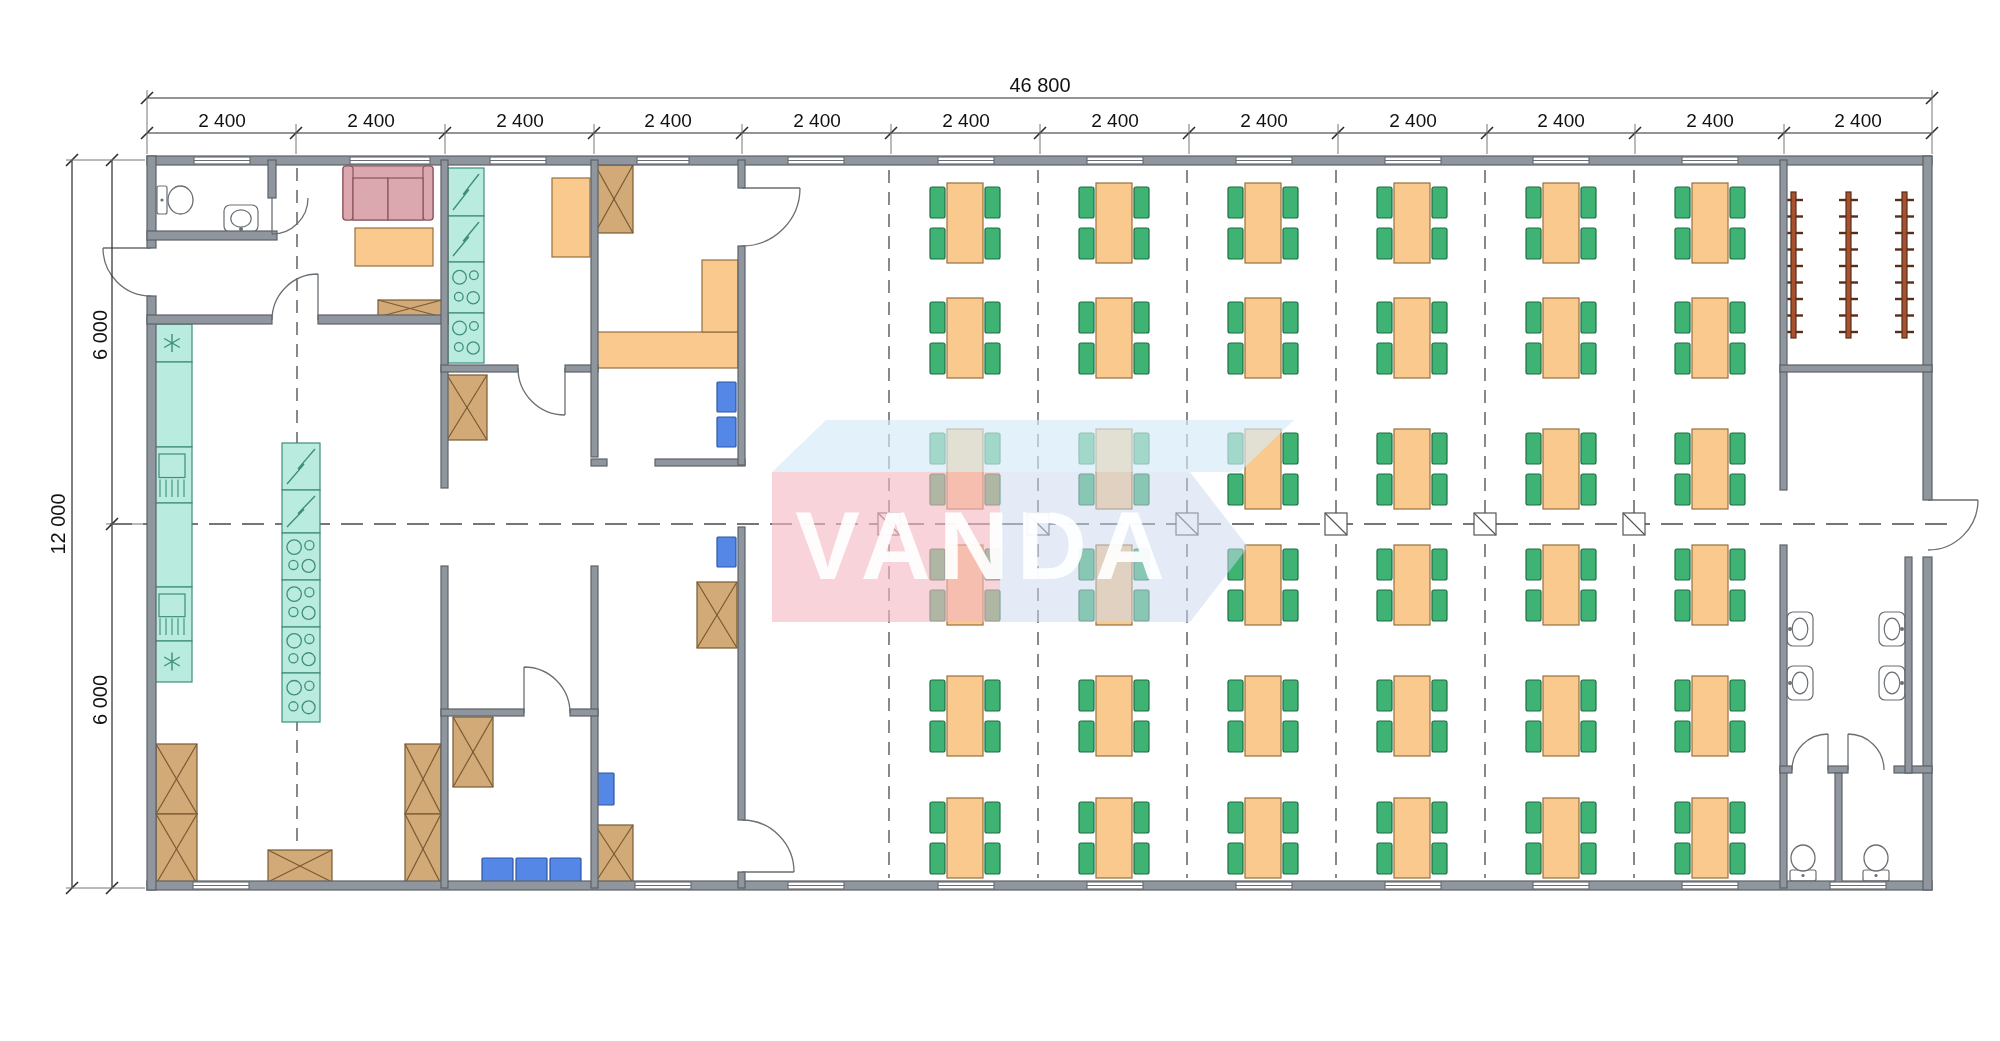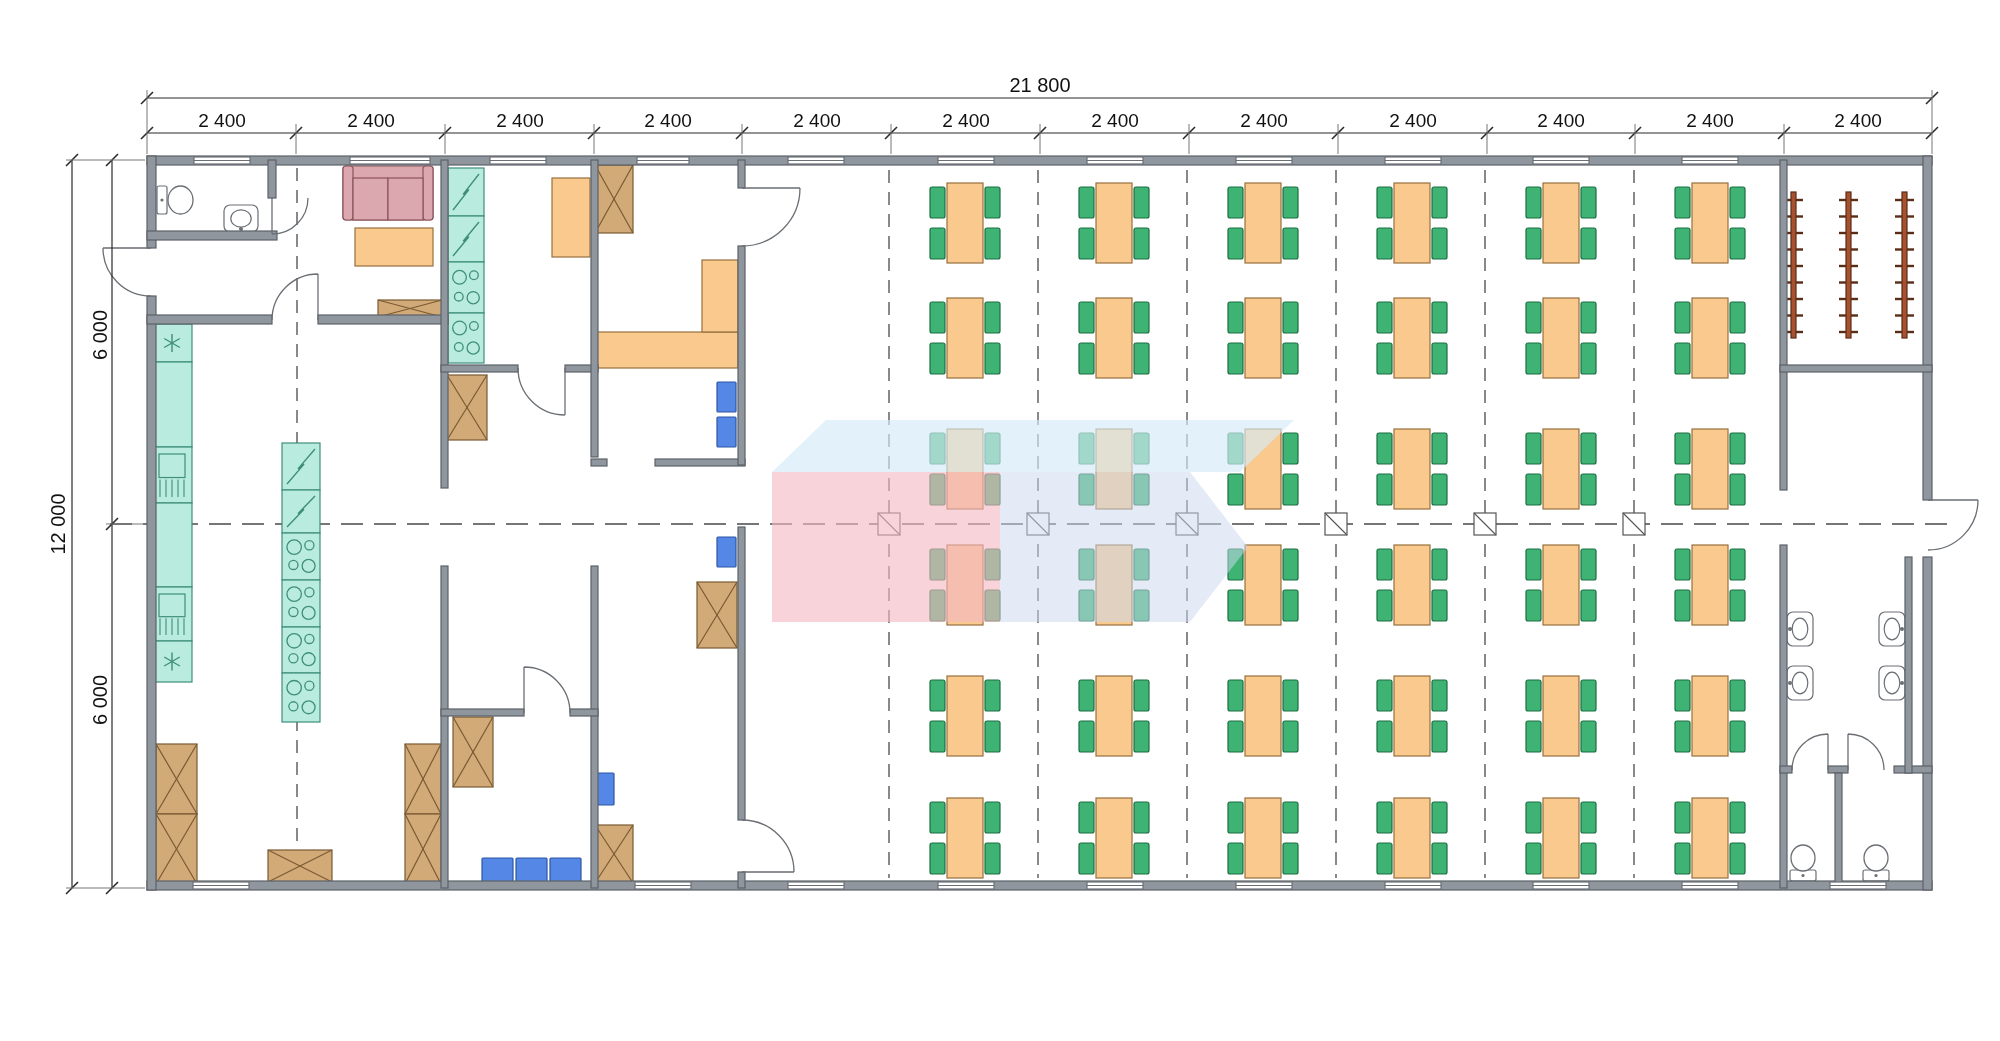--- a/index.html
+++ b/index.html
@@ -522,21 +522,21 @@
         <line x1="1338" y1="124" x2="1338" y2="154" stroke="#777777" stroke-width="1"></line>
         <line x1="1487" y1="124" x2="1487" y2="154" stroke="#777777" stroke-width="1"></line>
         <line x1="1635" y1="124" x2="1635" y2="154" stroke="#777777" stroke-width="1"></line>
         <line x1="1784" y1="124" x2="1784" y2="154" stroke="#777777" stroke-width="1"></line>
         <line x1="66" y1="160" x2="145" y2="160" stroke="#777777" stroke-width="1"></line>
         <line x1="66" y1="888" x2="145" y2="888" stroke="#777777" stroke-width="1"></line>
         <line x1="106" y1="524" x2="143" y2="524" stroke="#777777" stroke-width="1"></line>
       </g>
     </svg>
 
-  <div class="dim-label" style="left:990px;top:74px;width:100px;">21 800</div>
+  <div class="dim-label" style="left:990px;top:74px;width:100px;">46 800</div>
 
   <div id="bay-labels" class="bay-wrap">
       <div class="dim-label" style="left: 177px; top: 110px; width: 90px; font-size: 19px;">2 400</div>
       <div class="dim-label" style="left: 326px; top: 110px; width: 90px; font-size: 19px;">2 400</div>
       <div class="dim-label" style="left: 475px; top: 110px; width: 90px; font-size: 19px;">2 400</div>
       <div class="dim-label" style="left: 623px; top: 110px; width: 90px; font-size: 19px;">2 400</div>
       <div class="dim-label" style="left: 772px; top: 110px; width: 90px; font-size: 19px;">2 400</div>
       <div class="dim-label" style="left: 921px; top: 110px; width: 90px; font-size: 19px;">2 400</div>
       <div class="dim-label" style="left: 1070px; top: 110px; width: 90px; font-size: 19px;">2 400</div>
       <div class="dim-label" style="left: 1219px; top: 110px; width: 90px; font-size: 19px;">2 400</div>
@@ -545,13 +545,14 @@
       <div class="dim-label" style="left: 1665px; top: 110px; width: 90px; font-size: 19px;">2 400</div>
       <div class="dim-label" style="left: 1813px; top: 110px; width: 90px; font-size: 19px;">2 400</div>
     </div>
 
   <div class="dim-label vrot" style="left:58px;top:524px;">12 000</div>
 
   <div class="dim-label vrot" style="left:100px;top:335px;">6 000</div>
 
   <div class="dim-label vrot" style="left:100px;top:700px;">6 000</div>
 
+  <div class="watermark-text">VANDA</div>
 </div>
 
 </body></html>

